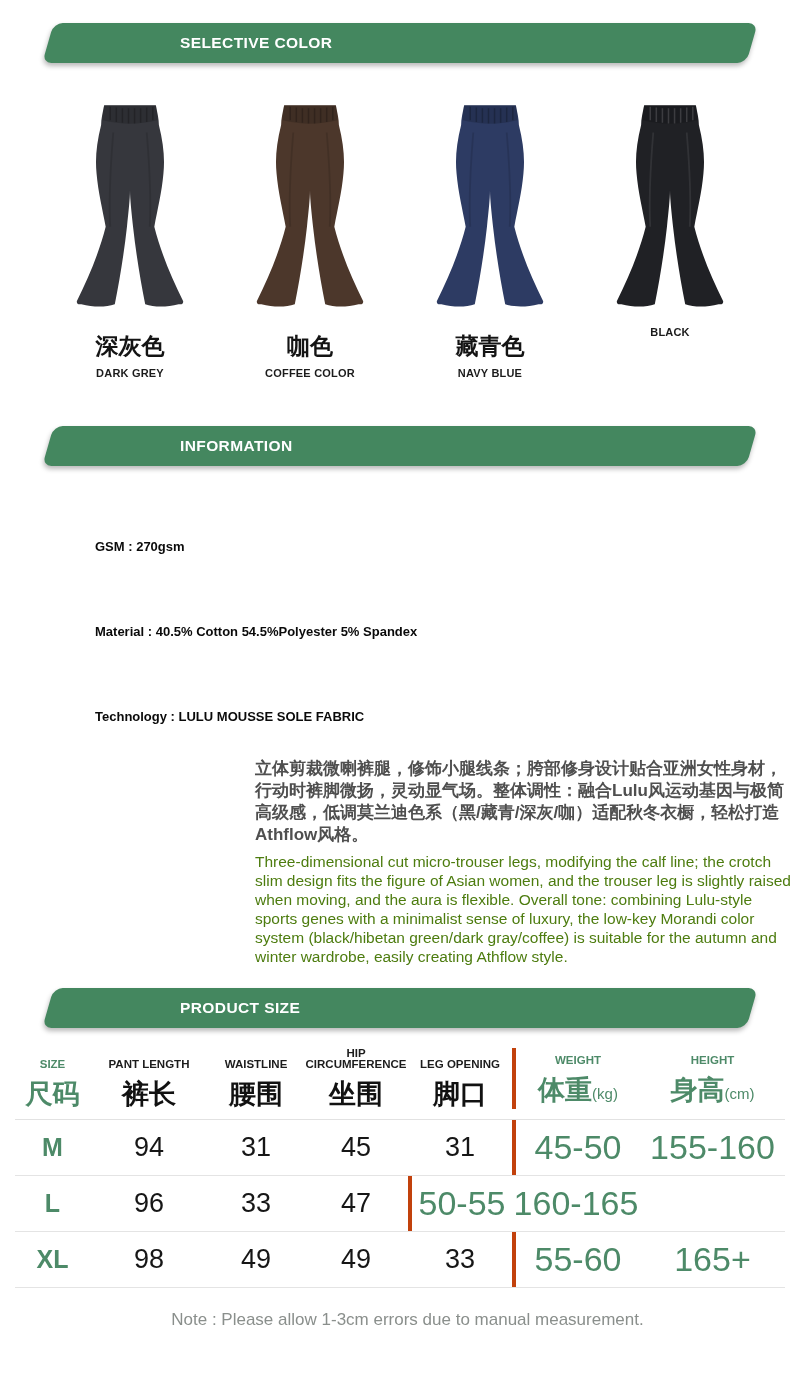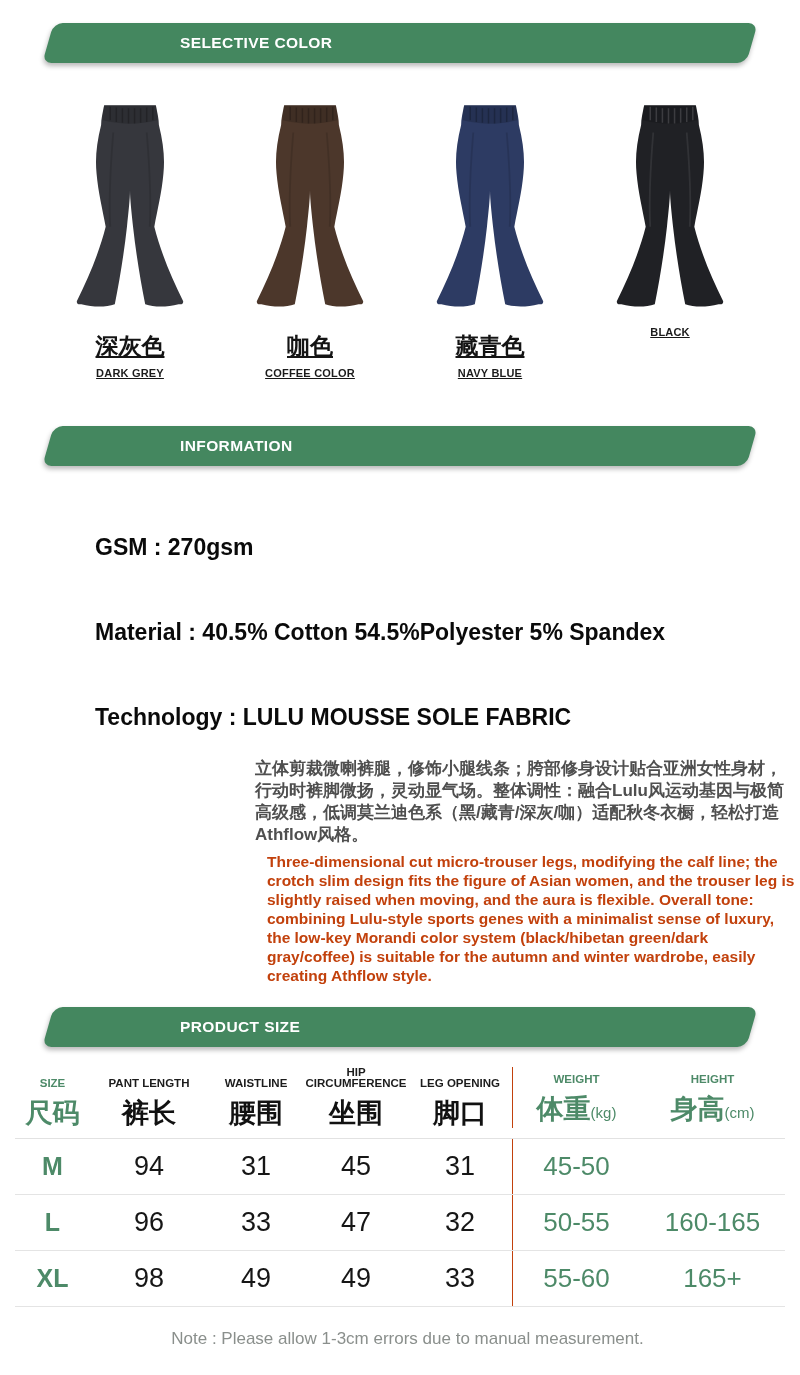--- a/index.html
+++ b/index.html
@@ -14,51 +14,51 @@
             transform:skewX(-16deg); border-radius:9px;
             box-shadow:0 3px 5px rgba(0,0,0,.28); }
   .banner .banner-text { display:inline-block; transform:skewX(16deg);
             margin-left:132px; line-height:40px; color:#fff;
             font-size:15.5px; font-weight:bold; letter-spacing:.4px; }
   .b1 { margin-top:23px; }
   .b2 { margin-top:47px; }
   .b3 { margin-top:22px; }
 
   
-  .swatches { display:flex; margin:30px 40px 0 40px;text-decoration:underline; }
+  .swatches { display:flex; margin:30px 40px 0 40px; }
   .swatch { width:180px; text-align:center; }
   .pant { width:152px; height:228px; display:block; margin:0 auto; }
   .swatch .zh { font-size:23px; font-weight:bold; color:#141414; margin-top:10px; }
   .swatch .en { font-size:11px; font-weight:bold; color:#1b1b1b; margin-top:5px; letter-spacing:.2px; }
 
   
-  .info p { margin:63px 0 0 95px; font-size:23px; font-weight:bold; color:#0a0a0a; line-height:22px; }
+  .info p { margin:63px 0 0 95px; font-size:13px; font-weight:bold; color:#0a0a0a; line-height:22px; }
   .info p.first { margin-top:70px; }
 
   
   .desc { margin:30px 0 0 255px; width:540px; }
   .zh-para { font-size:17px; line-height:22px; color:#4f4f4f; font-weight:600; }
-  .en-para { margin-top:6px; font-size:15.5px; line-height:19px; color:#c2410c; font-weight:bold;margin-left:12px; }
+  .en-para { margin-top:6px; font-size:15.5px; line-height:19px; color:#4d7c0f; font-weight:normal; }
 
   
   .size-table { width:770px; margin:12px 0 0 15px; }
   .trow { display:grid; grid-template-columns:75px 118px 96px 104px 104px 128px 145px; align-items:center; }
   .thead { border-bottom:1px solid #e2e2e2; padding:8px 0 10px 0; }
   .hcell { text-align:center; height:100%; display:flex; flex-direction:column; justify-content:flex-end; align-items:center; }
   .hen { font-size:11.5px; font-weight:bold; color:#1c1c1c; line-height:11px; }
   .hen div { line-height:11px; }
   .hzh { font-size:27px; font-weight:bold; color:#111; margin-top:9px; line-height:30px; }
   .hzh .unit { font-size:15px; font-weight:normal; }
   .green { color:var(--green-text,#4d8a68) !important; }
   .green * { color:var(--green-text,#4d8a68); }
   .drow { height:56px; border-bottom:1px solid #e4e4e4; }
   .dcell { text-align:center; font-size:27px; color:#161616; height:100%; display:flex; align-items:center; justify-content:center; }
   .dcell.size { font-size:25px; font-weight:bold; }
-  .dcell.range { font-size:26px; }
-  .wcol { border-left:1px solid #c2410c; }
+  .dcell.range { font-size:34px; }
+  .wcol { border-left:4px solid #c2410c; }
 
   .note { text-align:center; margin-top:22px; font-size:17px; color:#8a8f8c;padding-left:15px; }
 </style>
 </head>
 <body>
 
 <div class="page">
 
   <div class="banner b1">
     <span class="banner-text">SELECTIVE COLOR</span>
@@ -165,28 +165,28 @@
       </div>
     </div>
 
     <div class="trow drow">
       <div class="dcell size green">M</div>
       <div class="dcell">94</div>
       <div class="dcell">31</div>
       <div class="dcell">45</div>
       <div class="dcell">31</div>
       <div class="dcell range green wcol">45-50</div>
+      <div class="dcell range green">155-160</div>
     </div>
 
     <div class="trow drow">
       <div class="dcell size green">L</div>
       <div class="dcell">96</div>
       <div class="dcell">33</div>
       <div class="dcell">47</div>
-      <div class="dcell">32</div>
       <div class="dcell range green wcol">50-55</div>
       <div class="dcell range green">160-165</div>
     </div>
 
     <div class="trow drow">
       <div class="dcell size green">XL</div>
       <div class="dcell">98</div>
       <div class="dcell">49</div>
       <div class="dcell">49</div>
       <div class="dcell">33</div>

